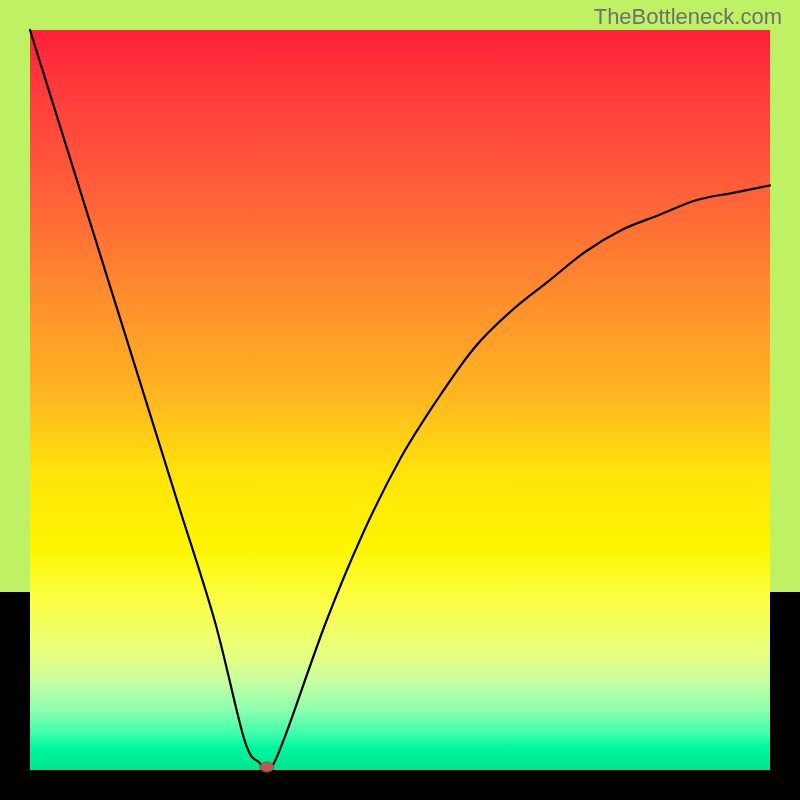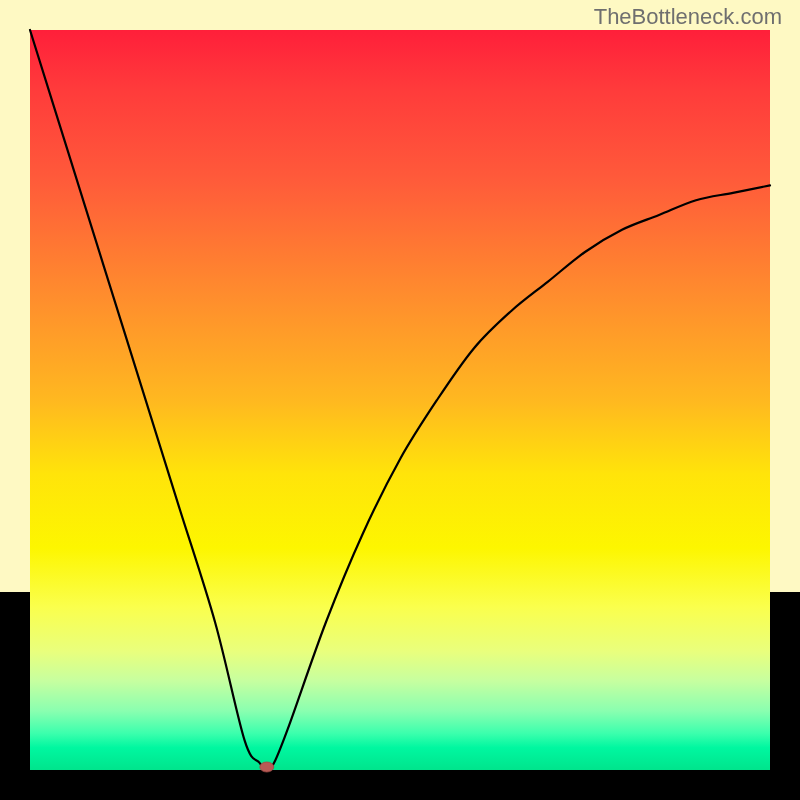--- a/index.html
+++ b/index.html
@@ -8,21 +8,21 @@
     width: 800px;
     height: 800px;
     background: #000;
     font-family: Arial, Helvetica, sans-serif;
     overflow: hidden;
   }
   .frame {
     position: relative;
     width: 800px;
     height: 592px;
-    background: #fef9c3;
+    background: #bef264;
   }
   .watermark {
     position: absolute;
     top: 4px;
     right: 18px;
     color: #6f6f6f;
     font-size: 22px;
     font-weight: 500;
     
     user-select: none;

